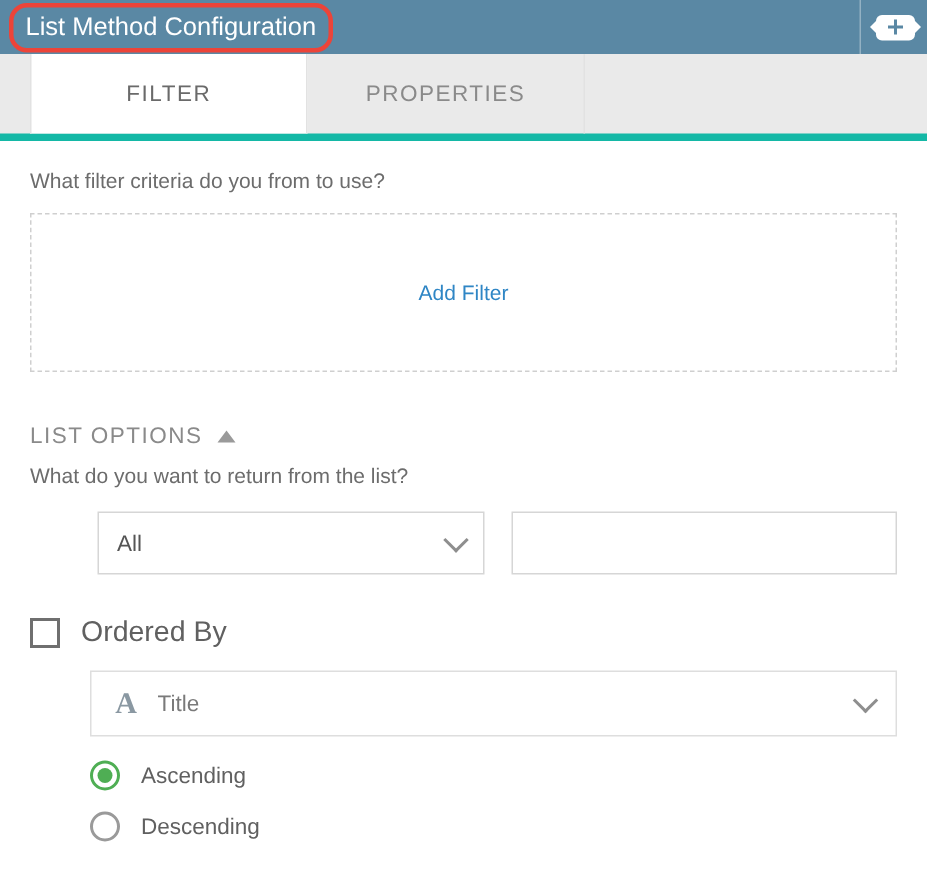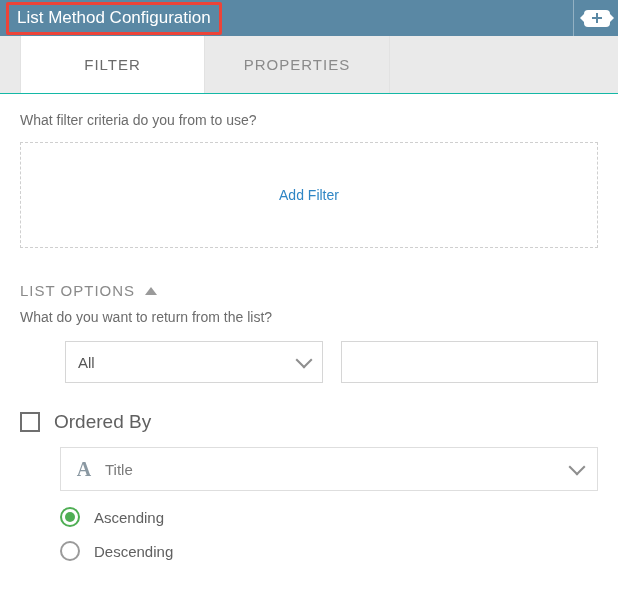--- a/index.html
+++ b/index.html
@@ -15,21 +15,21 @@
   .header {
     background: #5a88a4;
     height: 36px;
     display: flex;
     align-items: center;
     position: relative;
     padding-left: 6px;
   }
   .header-title-wrap {
     border: 3px solid #ec4439;
-    border-radius: 2px;
+    border-radius: 12px;
     padding: 3px 8px 4px 8px;
     display: inline-flex;
     align-items: center;
   }
   .header-title {
     color: #ffffff;
     font-size: 17px;
     font-weight: 400;
   }
   .header-right {
@@ -60,21 +60,21 @@
     border-top:4px solid transparent;
     border-bottom:4px solid transparent;
   }
   .add-chip .notch-l { left:-4px; border-right:4px solid #fff; }
   .add-chip .notch-r { right:-4px; border-left:4px solid #fff; }
 
   
   .tabs {
     display: flex;
     background: #eaeaea;
-    border-bottom: 1px solid #14b8a6;
+    border-bottom: 5px solid #14b8a6;
     padding-left: 20px;
     height: 58px;
   }
   .tab {
     flex: 0 0 auto;
     min-width: 185px;
     display:flex; align-items:center; justify-content:center;
     font-size: 15px;
     letter-spacing: 1px;
     color: #8a8a8a;

